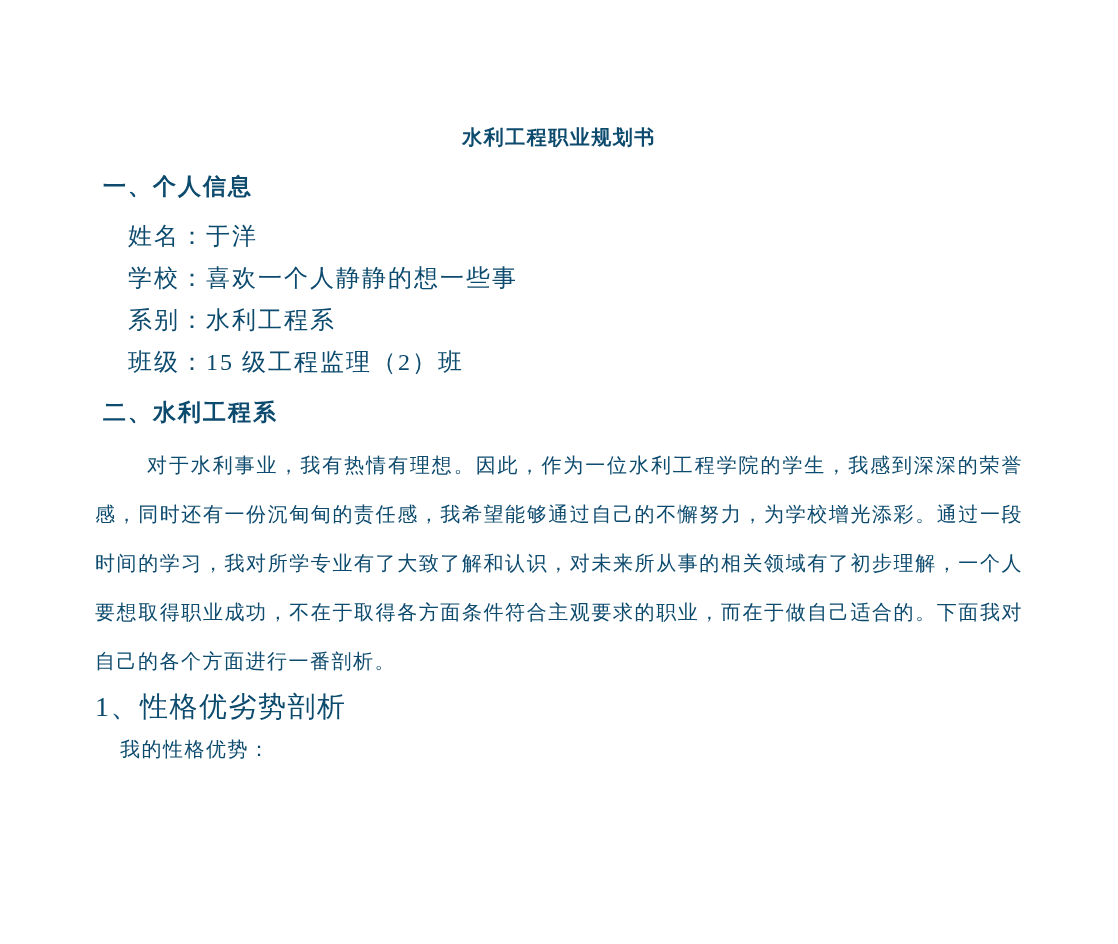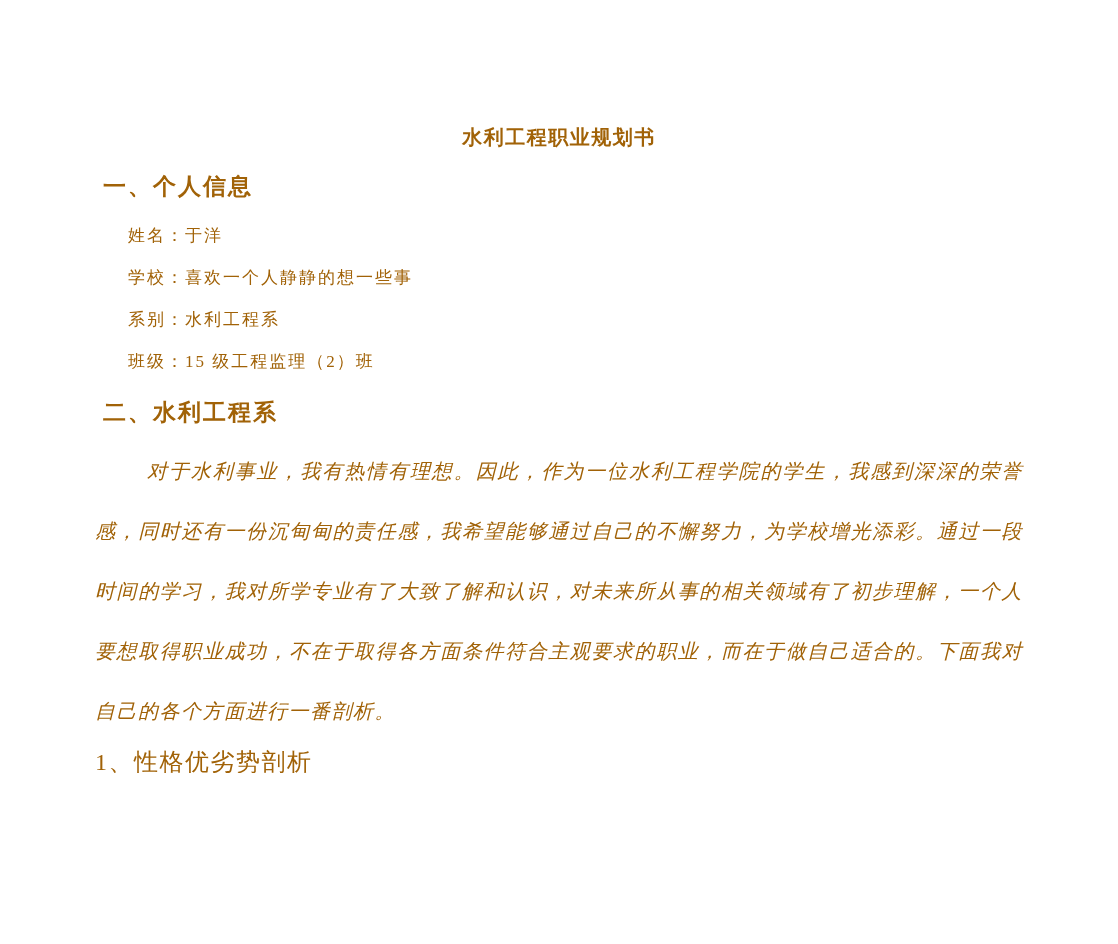--- a/index.html
+++ b/index.html
@@ -5,21 +5,21 @@
   html, body {
     margin: 0;
     padding: 0;
     background: #ffffff;
   }
   .page {
     position: relative;
     width: 1118px;
     height: 773px;
     background: #ffffff;
-    color: #a16207;
+    color: #0c4a6e;
     overflow: hidden;
     font-family: "Liberation Serif", serif;
   }
   .content {
     position: absolute;
     left: 95px;
     top: 124px;
     width: 928px;
   }
   .doc-title {
@@ -32,39 +32,38 @@
   }
   .section-heading {
     margin: 8px;
     font-size: 23px;
     font-weight: bold;
     letter-spacing: 2px;
     line-height: 42px;
     font-family: "Liberation Sans", sans-serif;
   }
   .info-line {
-    font-size: 17px;
+    font-size: 24px;
     line-height: 42px;
     letter-spacing: 2px;
     padding-left: 33px;
     font-family: "Liberation Serif", serif;
   }
   .body-para {
     margin: 0;
     font-size: 20px;
-    line-height: 60px;
+    line-height: 49px;
     letter-spacing: 1.5px;
     text-align: justify;
     font-family: "Liberation Serif", serif;
-    font-style: italic;
   }
   .indent-1 { text-indent: 2.6em; }
   .indent-2 { text-indent: 3.6em; }
   .sub-heading {
-    font-size: 24px;
+    font-size: 28px;
     line-height: 42px;
     letter-spacing: 1.5px;
     font-family: "Liberation Serif", serif;
   }
   .sub-label {
     font-size: 20px;
     line-height: 42px;
     letter-spacing: 1.5px;
     padding-left: 25px;
     font-family: Liberation Sans, sans-serif;

